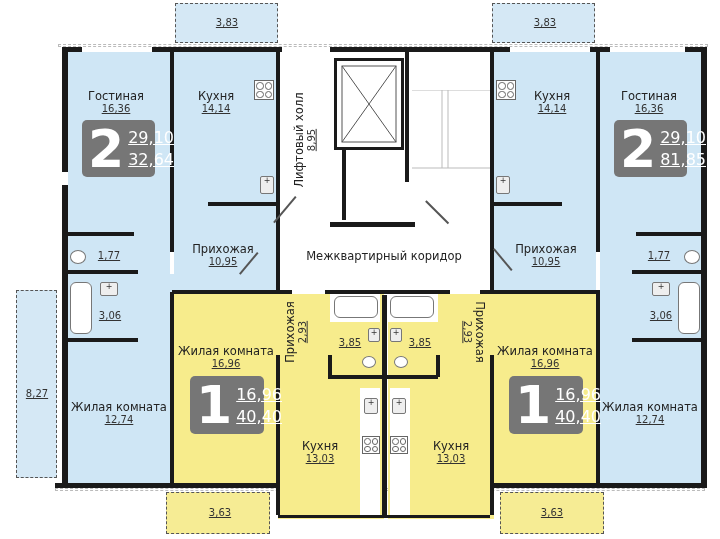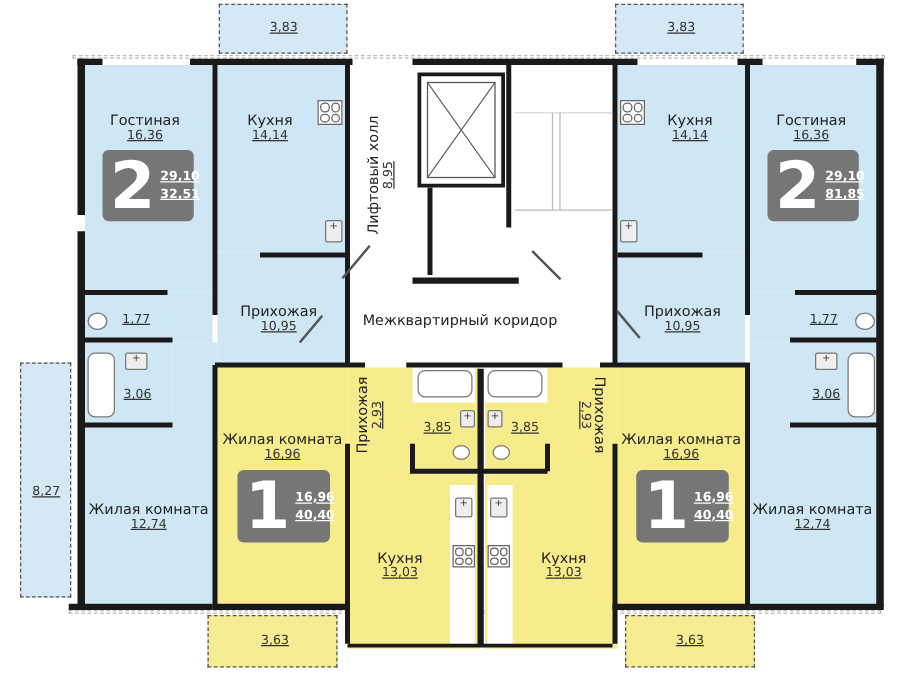--- a/index.html
+++ b/index.html
@@ -15,21 +15,21 @@
   .balcony.yellow { background: #f6ec94; }
   .label { position: absolute; text-align: center; color: #222; white-space: nowrap; transform: translateX(-50%); line-height: 1.15; }
   .label .name { font-size: 11.5px; display: block; }
   .label .area { font-size: 10px; display: block; text-decoration: underline; color: #333; }
   .label.vert { transform: translate(-50%, -50%) rotate(-90deg); }
   .label.vert-r { transform: translate(-50%, -50%) rotate(90deg); }
   .small-area { position: absolute; font-size: 10px; color: #333; text-decoration: underline; transform: translateX(-50%); white-space: nowrap; }
   .badge { position: absolute; background: #767676; border-radius: 5px; color: #fff; display: flex; align-items: center; padding: 0 6px; }
   .badge .rooms { font-size: 52px; font-weight: bold; line-height: 1; margin-right: 4px; font-family: "DejaVu Sans", sans-serif; }
   .badge .nums { display: flex; flex-direction: column; gap: 3px; }
-  .badge .nums span { font-size: 10px; text-decoration: underline; font-weight: bold; }
+  .badge .nums span { font-size: 16px; text-decoration: underline; font-weight: normal; }
   .stove { position: absolute; border: 1.5px solid #666; background: #fff; display: grid; grid-template-columns: 1fr 1fr; gap: 1px; padding: 1px; }
   .stove i { border: 1px solid #666; border-radius: 50%; display: block; }
   .sink { position: absolute; border: 1.5px solid #777; background: #eee; border-radius: 2px; font-size: 8px; line-height: 1; text-align: center; color: #333; }
   .tub { position: absolute; border: 1.5px solid #777; background: #fff; border-radius: 6px; }
   .toilet { position: absolute; border: 1.5px solid #777; background: #fff; border-radius: 50%; }
   .lift { position: absolute; border: 3px solid #1a1a1a; background: #fff; }
   .door-arc { position: absolute; height: 1.5px; background: #555; transform-origin: left center; }
   .outline { position: absolute; border: 1px dashed #bbb; }
 </style>
 </head>
@@ -205,21 +205,21 @@
   <div class="label" style="left:119px;top:401px;">
     <span class="name">Жилая комната</span>
     <span class="area">12,74</span>
   </div>
   <div class="small-area" style="left:109px;top:250px;">1,77</div>
   <div class="small-area" style="left:110px;top:310px;">3,06</div>
   <div class="badge" style="left:82px;top:120px;width:73px;height:57px;">
     <span class="rooms">2</span>
     <span class="nums">
       <span>29,10</span>
-      <span>32,51</span>
+      <span>32,64</span>
     </span>
   </div>
 
   <div class="label" style="left:552px;top:90px;">
     <span class="name">Кухня</span>
     <span class="area">14,14</span>
   </div>
   <div class="label" style="left:649px;top:90px;">
     <span class="name">Гостиная</span>
     <span class="area">16,36</span>
@@ -281,16 +281,16 @@
     <span class="nums">
       <span>16,96</span>
       <span>40,40</span>
     </span>
   </div>
 
   <div class="label vert" style="left:305px;top:140px;">
     <span class="name">Лифтовый холл</span>
     <span class="area">8,95</span>
   </div>
-  <div class="label" style="left:368px;top:250px;">
+  <div class="label" style="left:384px;top:250px;">
     <span class="name">Межквартирный коридор</span>
   </div>
 </div>
 
 </body></html>

